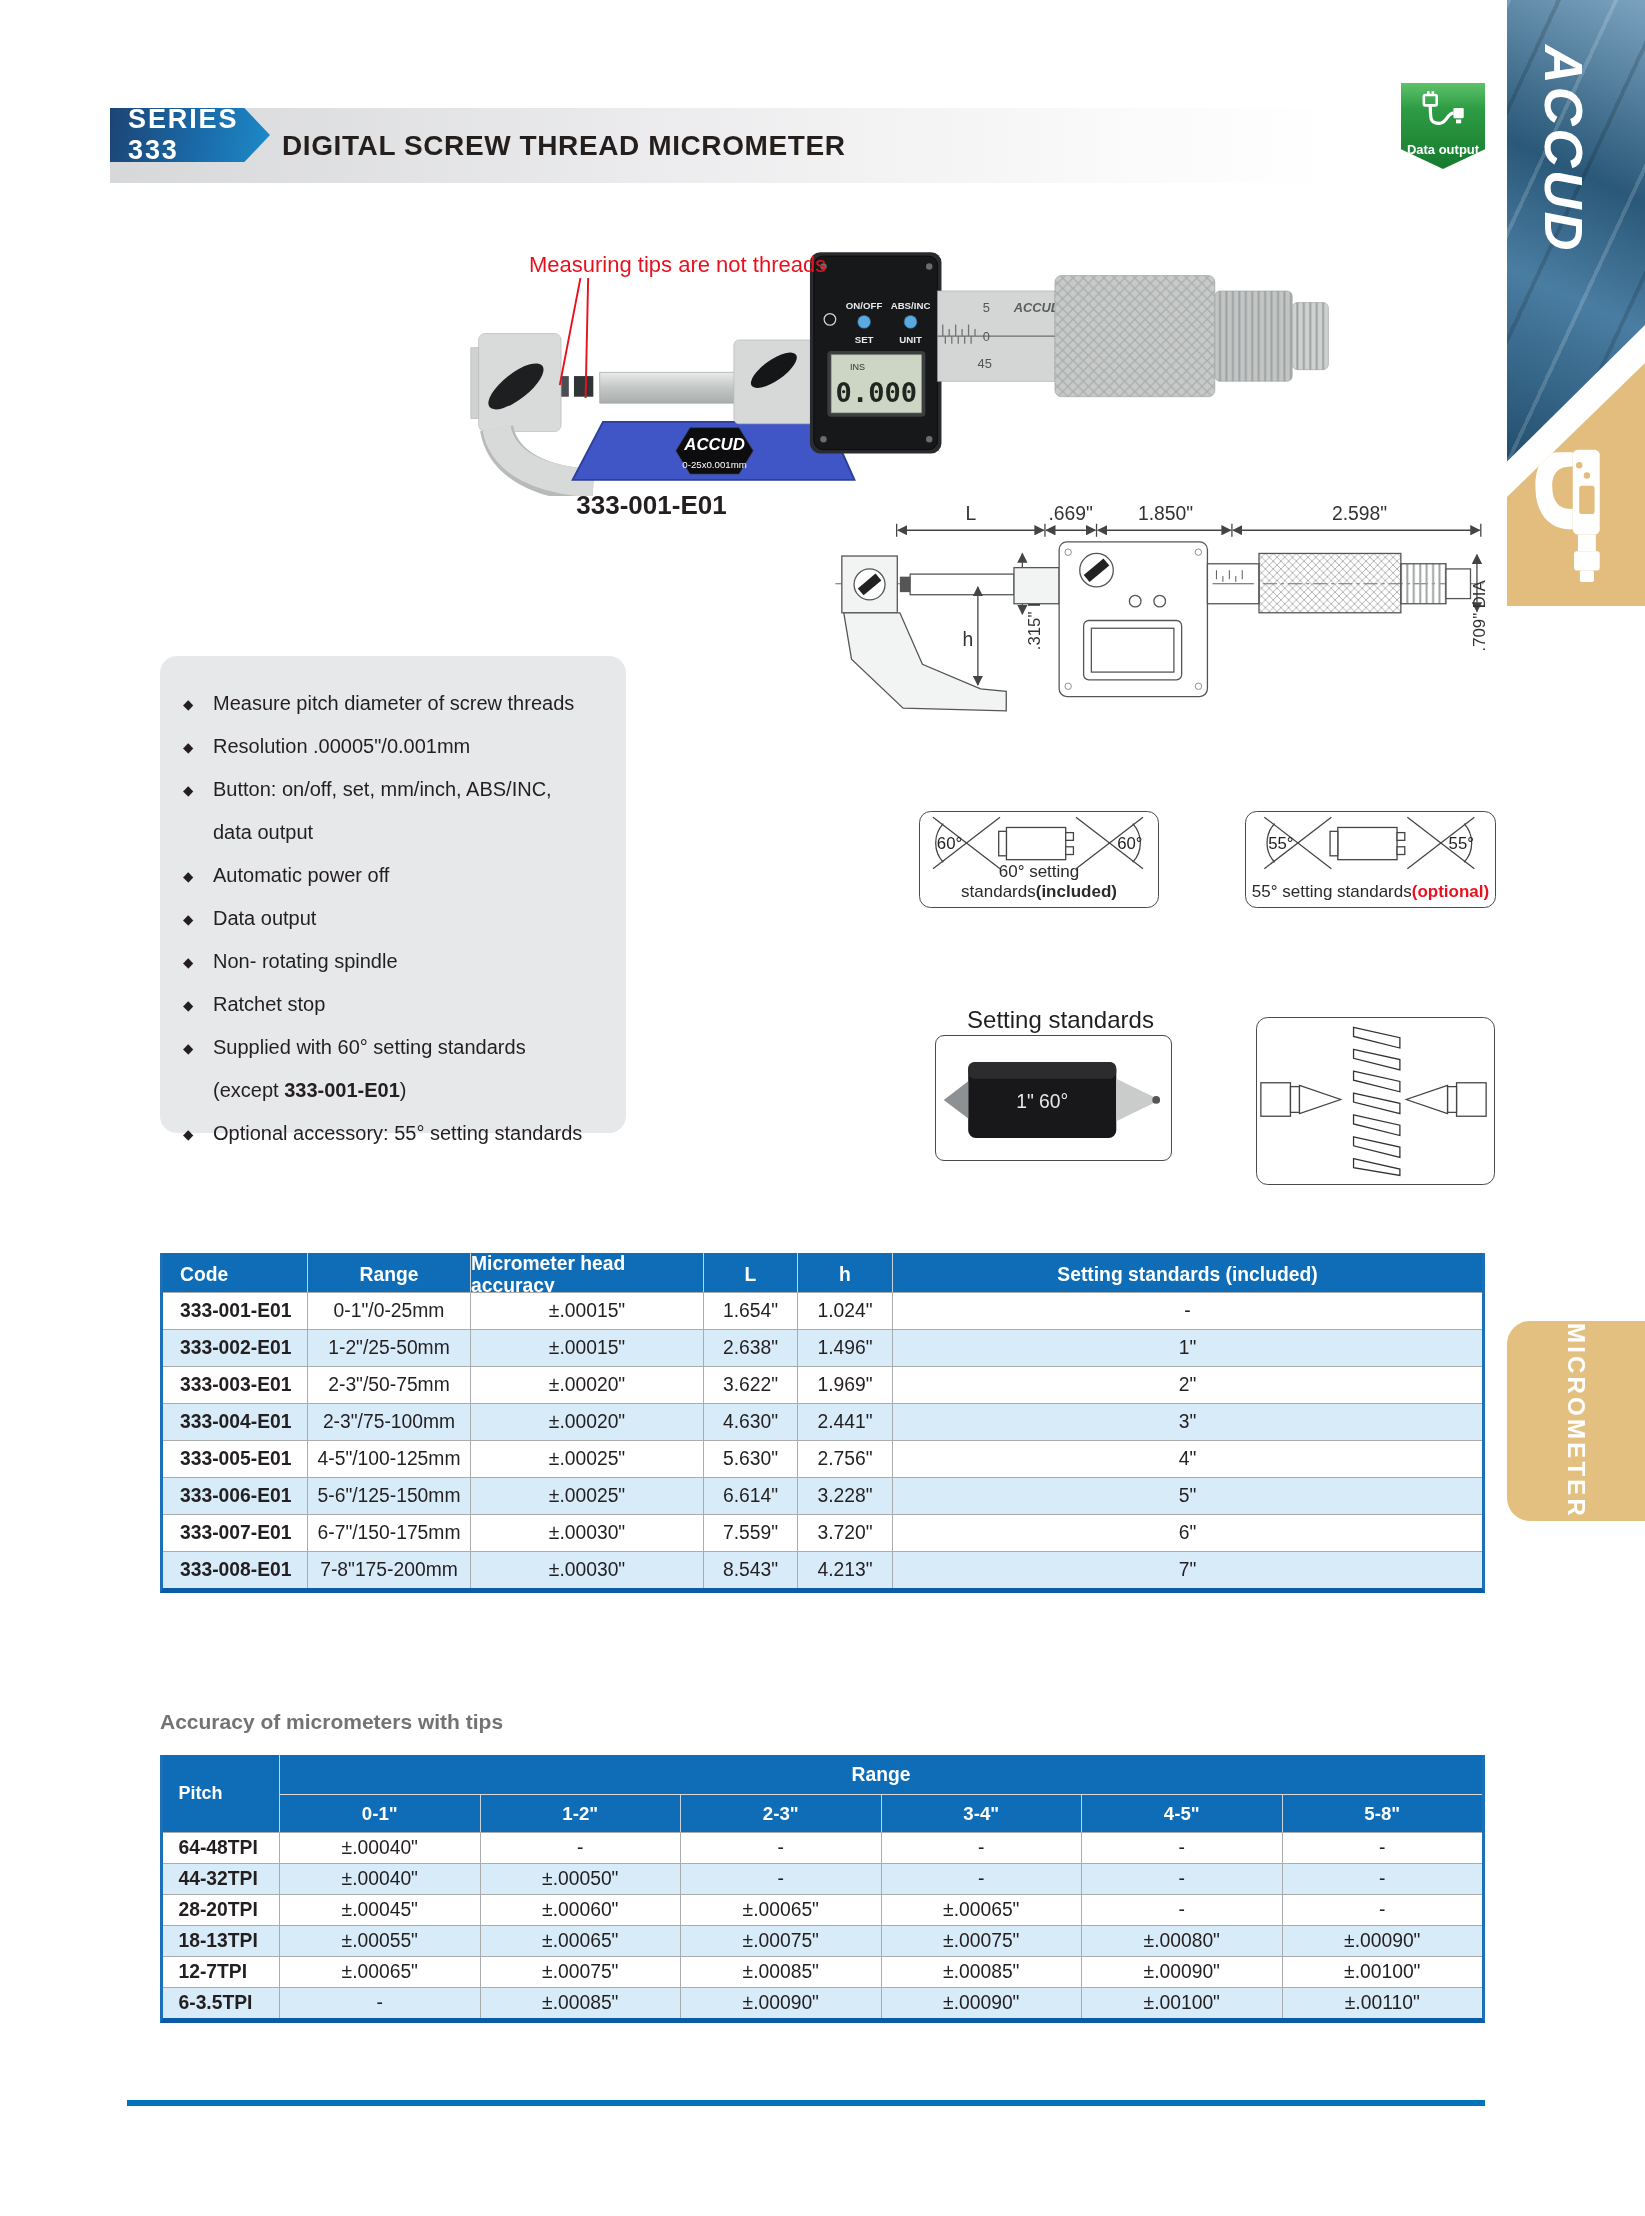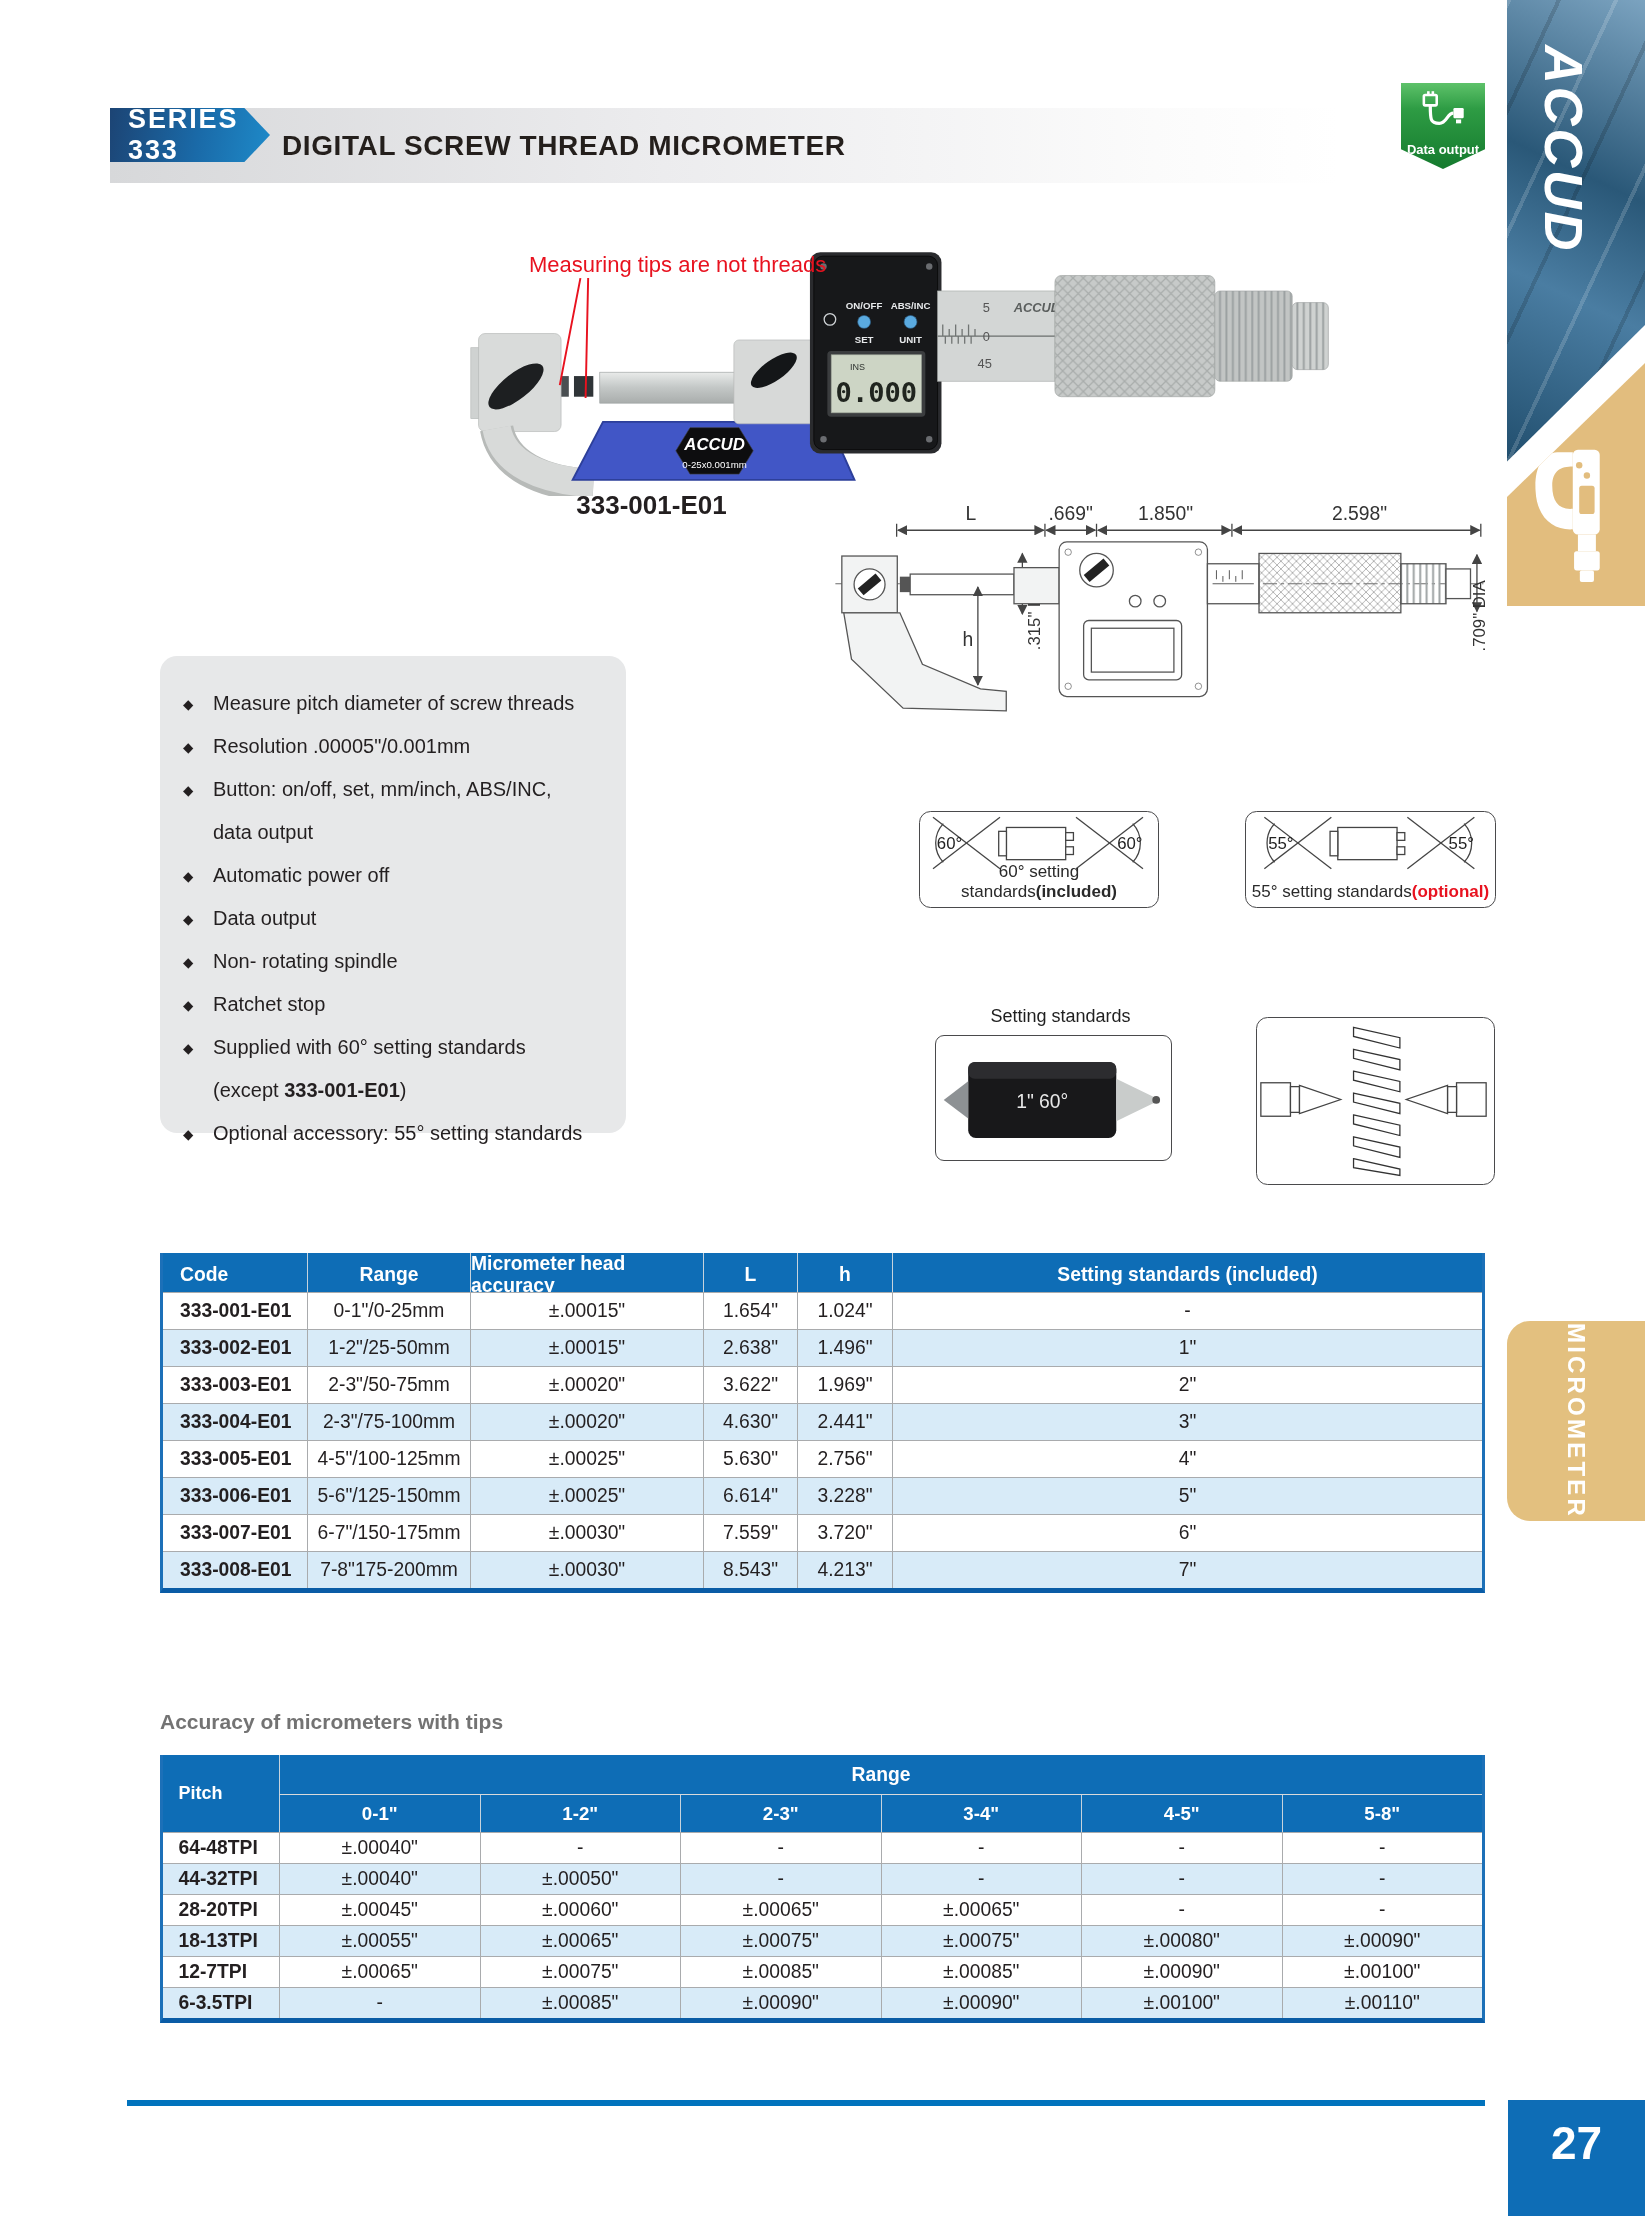--- a/index.html
+++ b/index.html
@@ -56,21 +56,21 @@
   .feat-row.cont{padding-left:30px;}
   .feat-row b{font-weight:bold;}
 
   
   .std-box{border:1.9px solid #4a4a4c;border-radius:11.6px;background:#fff;box-sizing:border-box;}
   .box60{left:919px;top:811px;width:240px;height:97px;}
   .box55{left:1245px;top:811px;width:251px;height:97px;}
   .std-caption{position:absolute;left:0;bottom:5.2px;width:100%;text-align:center;font-size:17px;color:#2a2a2a;}
   .std-caption .b{font-weight:bold;}
   .std-caption .red{font-weight:bold;color:#e8121f;}
-  .std-title{left:951px;top:1006px;width:219px;text-align:center;font-size:18px;color:#1f1f1f;}
+  .std-title{left:951px;top:1006px;width:219px;text-align:center;font-size:24px;color:#1f1f1f;}
   .std-photo{left:935px;top:1035px;width:235px;height:124px;border:1.9px solid #4a4a4c;border-radius:9px;background:#fff;}
   .thread-box{left:1256px;top:1017px;width:237px;height:166px;border:1.9px solid #4a4a4c;border-radius:11.6px;background:#fff;}
 
   
   .tbl{box-sizing:border-box;border-left:3.2px solid #1c70b8;border-right:3.2px solid #1c70b8;
     border-bottom:5.8px solid #0a5ca6;background:#fff;}
   .t1{left:160px;top:1253px;width:1325px;}
   .t1-head,.t1-row{display:grid;grid-template-columns:144px 163px 233px 94px 95px 1fr;}
   .t1-head{height:39px;background:#0e6db6;color:#fff;font-weight:bold;font-size:19.3px;}
   .t1-head .hcell{display:flex;align-items:center;justify-content:center;border-left:1.3px solid #c6d3dd;}
@@ -129,23 +129,20 @@
         <circle cx="84" cy="42" r="5" fill="#e2bd7e"></circle>
       <rect x="70" y="134" width="28" height="26" fill="#fff"></rect>
       <rect x="64" y="160" width="40" height="30" rx="4" fill="#fff"></rect>
       <rect x="73" y="190" width="22" height="18" rx="3" fill="#fff"></rect>
     </svg>
   </div>
   <div class="abs micro-tab">
     <span>MICROMETER</span>
   </div>
   <div class="abs footer-line"></div>
-  <div class="abs page-box">
-    <span>27</span>
-  </div>
 
   <svg class="abs" style="left:419px;top:251px;" width="916" height="245" viewBox="650 390 1420 380">
     <defs>
       <pattern id="kn" patternUnits="userSpaceOnUse" width="16" height="16">
         <path d="M0,16 L16,0 M0,0 L16,16" stroke="#a9adac" stroke-width="2"></path>
       </pattern>
       <pattern id="vl" patternUnits="userSpaceOnUse" width="10" height="10">
         <path d="M2,0 V10" stroke="#9ba0a1" stroke-width="3"></path>
       </pattern>
       <linearGradient id="gmetal" x1="0" y1="0" x2="0" y2="1">

